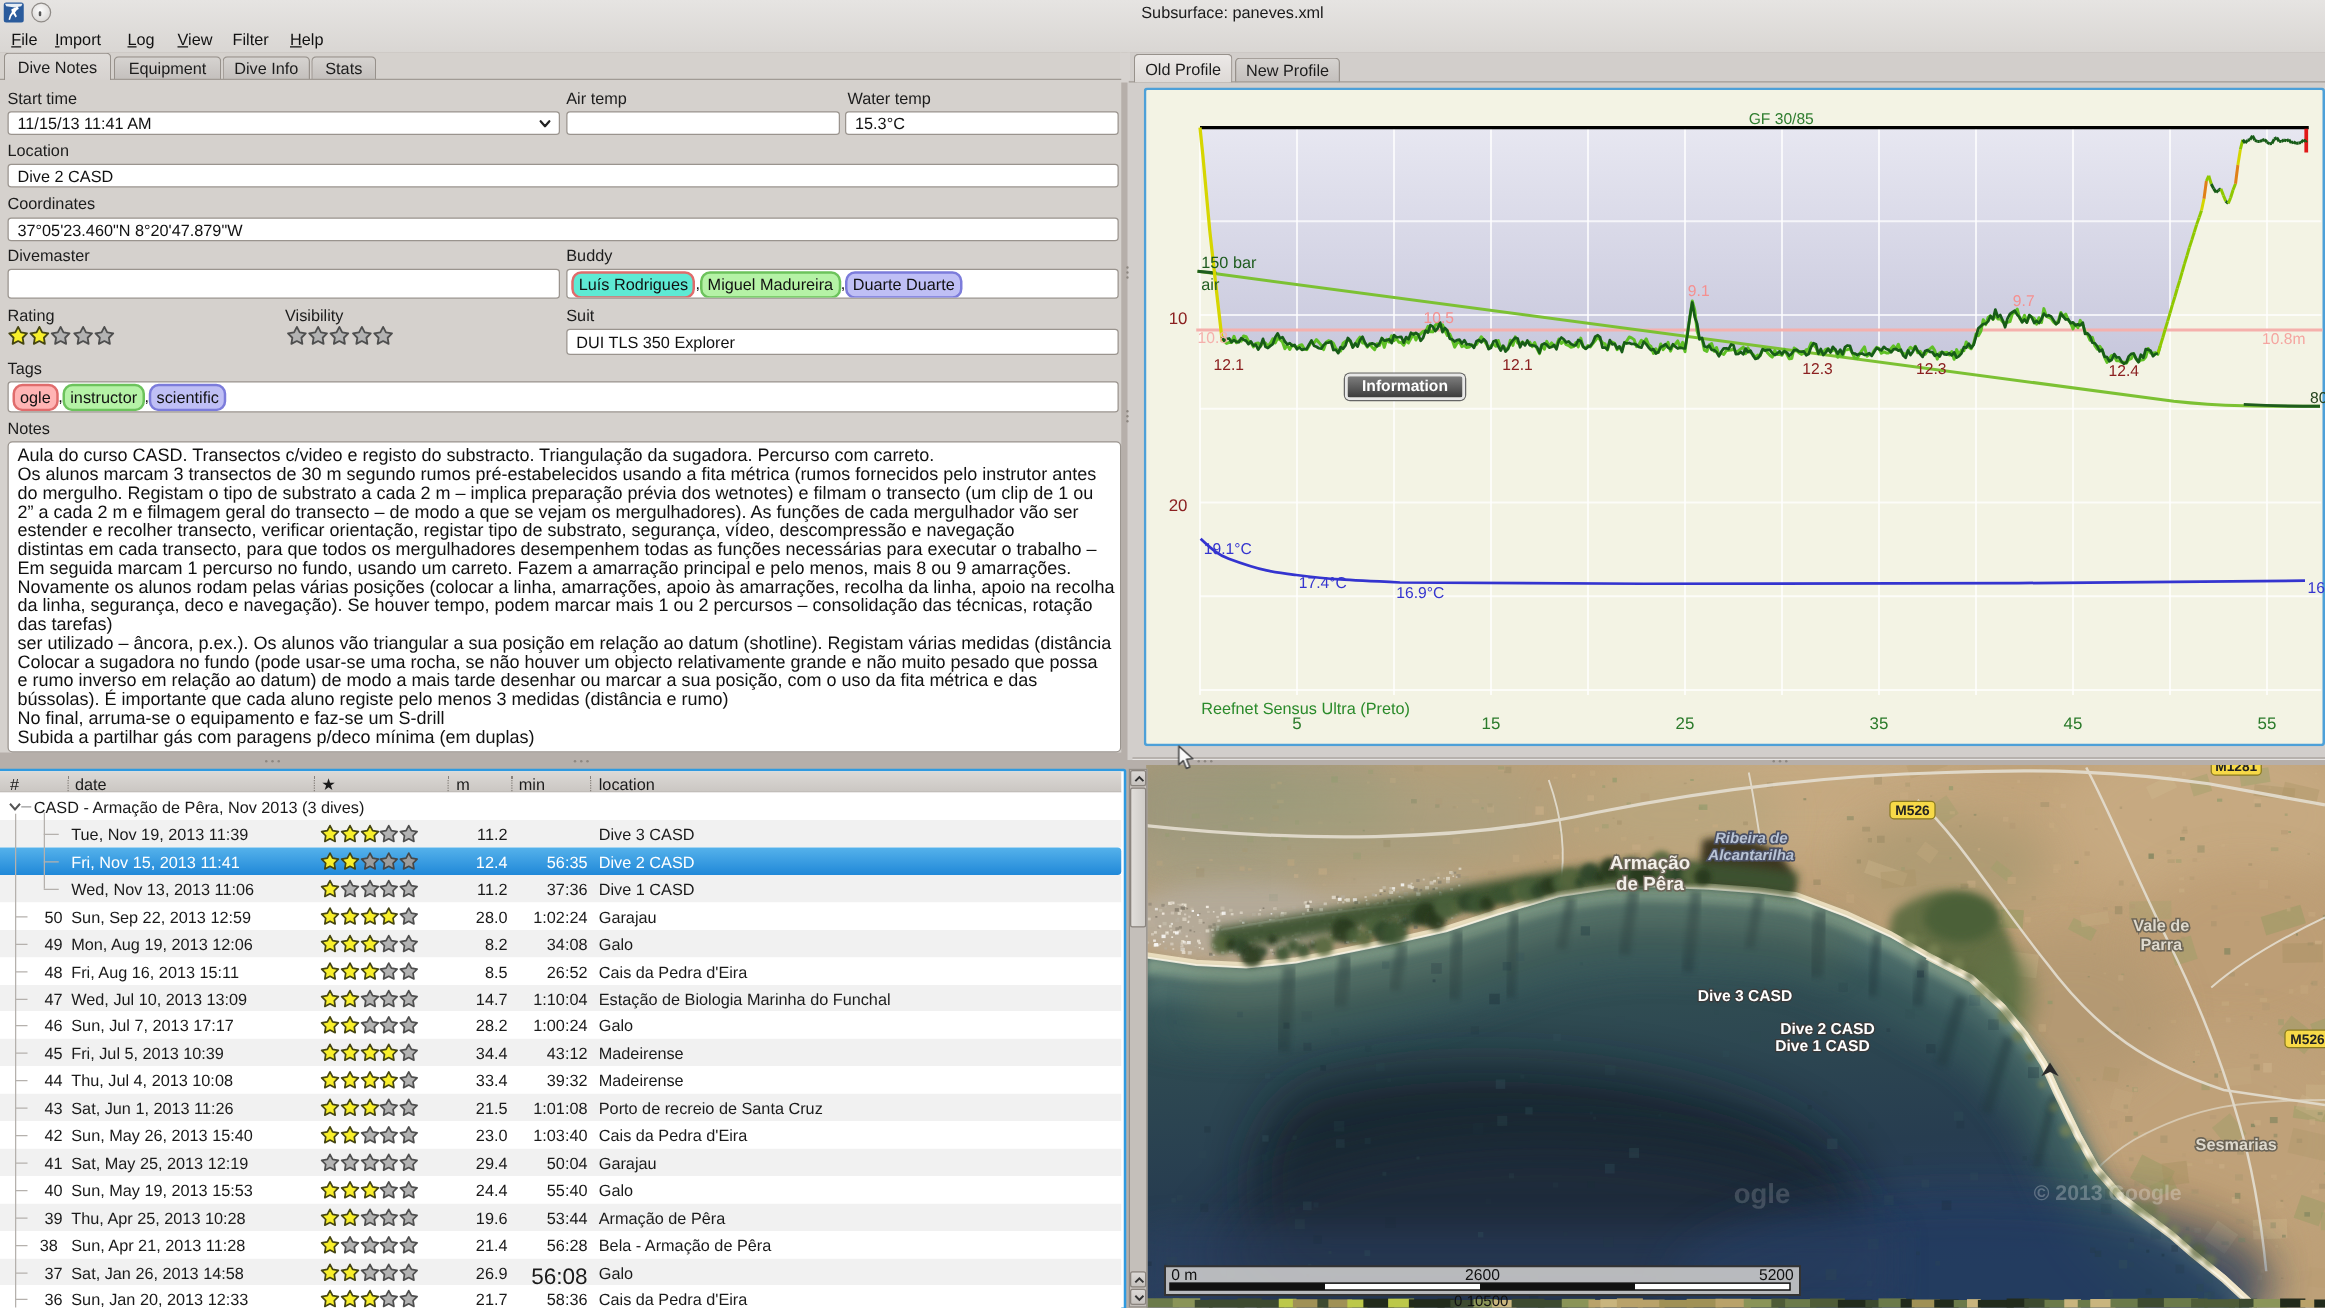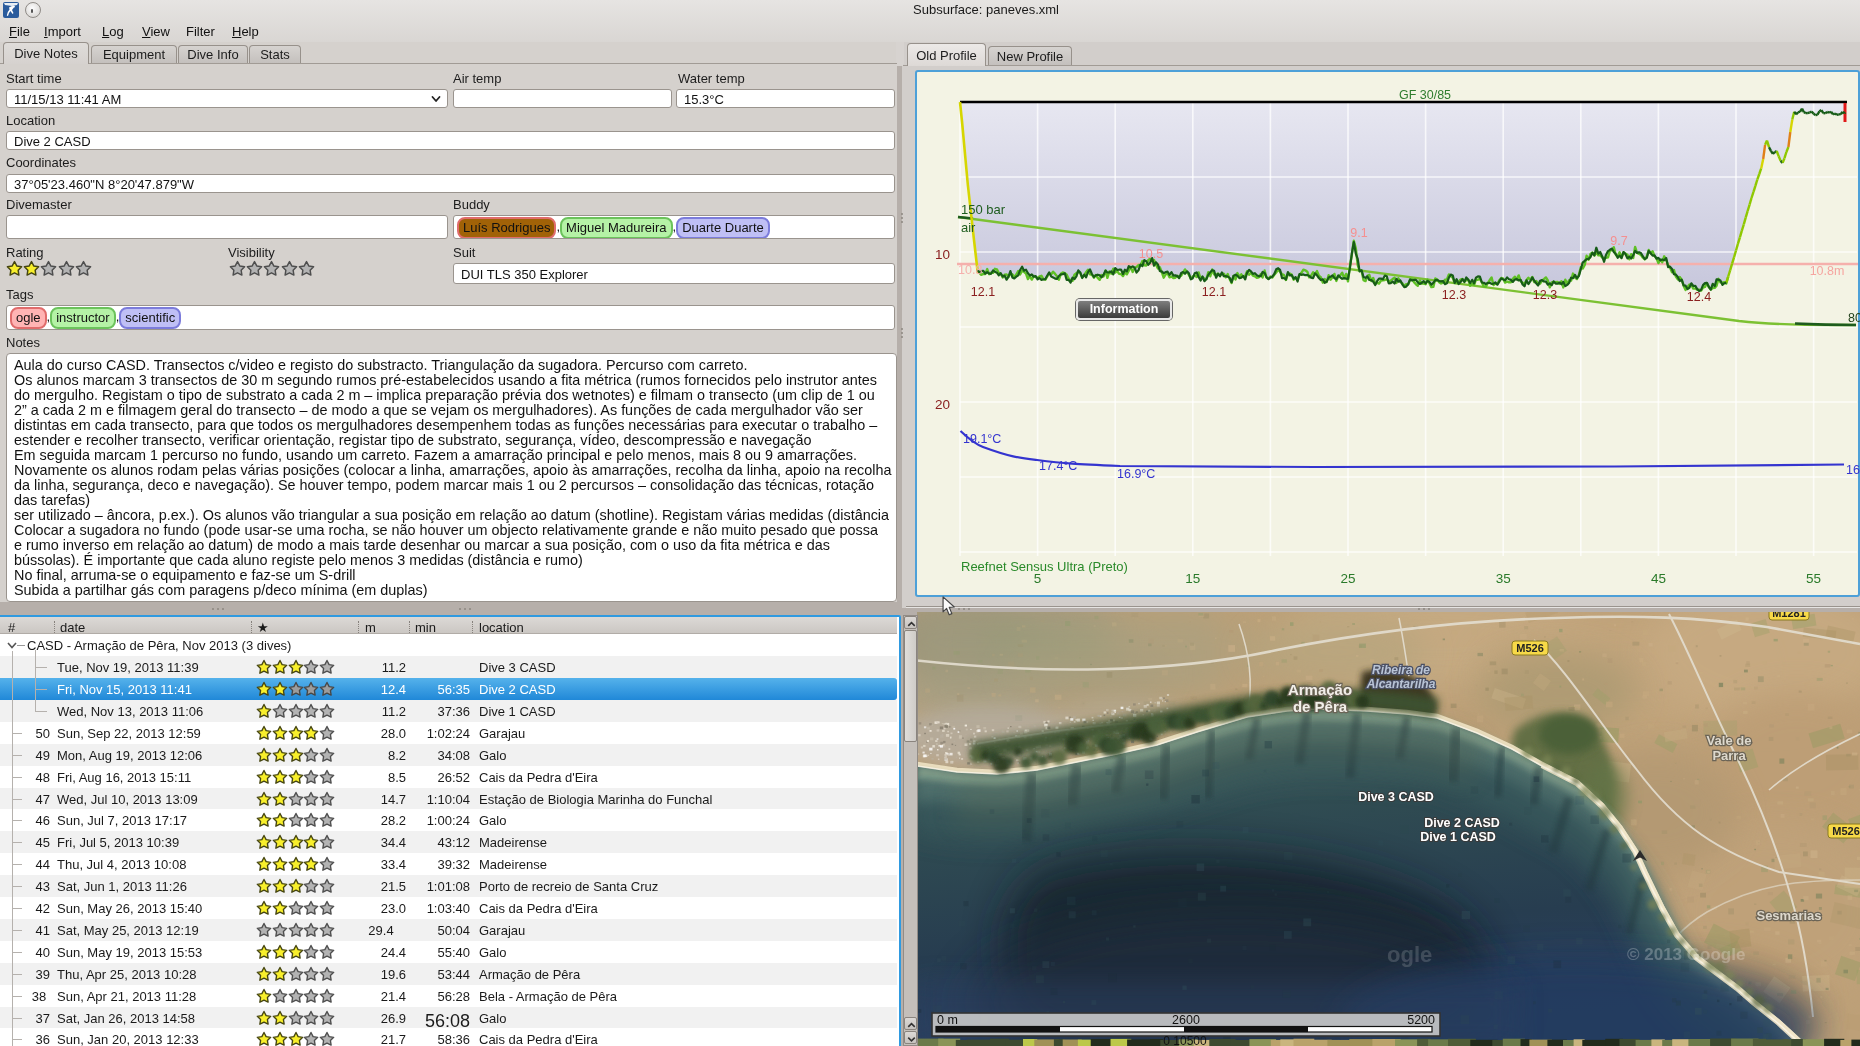--- a/index.html
+++ b/index.html
@@ -65,21 +65,21 @@
 <div class="lbl" style="left:6px;top:155px">Coordinates</div>
 <div class="fld" style="left:6px;top:174px;width:889px;height:19px">
     <span class="v">37°05'23.460"N 8°20'47.879"W</span>
   </div>
 <div class="lbl" style="left:6px;top:197px">Divemaster</div>
 <div class="lbl" style="left:453px;top:197px">Buddy</div>
 <div class="fld" style="left:6px;top:215px;width:442px;height:24px">
     <span class="v"></span>
   </div>
 <div class="fld" style="left:453px;top:215px;width:442px;height:24px">
-    <div style="position:absolute;left:3px;top:1px;white-space:nowrap"><span class="pill" style="background:#a16207;border-color:#e06c6c">Luís Rodrigues</span>,<span class="pill" style="background:#b5f2a6;border-color:#6cc35c">Miguel Madureira</span>,<span class="pill" style="background:#bfbff5;border-color:#7c7cdb">Duarte Duarte</span></div>
+    <div style="position:absolute;left:3px;top:1px;white-space:nowrap"><span class="pill" style="background:#5eead4;border-color:#e06c6c">Luís Rodrigues</span>,<span class="pill" style="background:#b5f2a6;border-color:#6cc35c">Miguel Madureira</span>,<span class="pill" style="background:#bfbff5;border-color:#7c7cdb">Duarte Duarte</span></div>
   </div>
 <div class="lbl" style="left:6px;top:245px">Rating</div>
 <div class="lbl" style="left:228px;top:245px">Visibility</div>
 <div class="lbl" style="left:453px;top:245px">Suit</div>
 <div class="ab" style="left:6.0px;top:260.0px">
     <svg class="star" style="width:17px;height:17px" viewBox="0 0 20 20">
       <path d="M10 1.8 L12.65 6.96 L18.37 7.88 L14.28 11.99 L15.17 17.72 L10 15.1 L4.83 17.72 L5.72 11.99 L1.63 7.88 L7.35 6.96 Z" fill="#f8ef2b" stroke="#454512" stroke-width="1.7" stroke-linejoin="round"></path>
     </svg>
   </div>
 <div class="ab" style="left:23.2px;top:260.0px">
@@ -134,22 +134,22 @@
 <div class="fld" style="left:6px;top:305px;width:889px;height:25px">
     <div style="position:absolute;left:3px;top:1px;white-space:nowrap"><span class="pill" style="background:#ffb4b4;border-color:#e06c6c">ogle</span>,<span class="pill" style="background:#b5f2a6;border-color:#6cc35c">instructor</span>,<span class="pill" style="background:#bfbff5;border-color:#7c7cdb">scientific</span></div>
   </div>
 <div class="lbl" style="left:6px;top:335px">Notes</div>
 <div class="ab" style="left:6px;top:353px;width:891px;height:249px;background:#fff;border:1px solid #9a948e;border-radius:4px;overflow:hidden">
     <div style="position:absolute;left:7px;top:4px;width:885px;font-size:14.4px;line-height:15px;color:#111;white-space:nowrap">
       <div>Aula do curso CASD. Transectos c/video e registo do substracto. Triangulação da sugadora. Percurso com carreto.</div>
       <div>Os alunos marcam 3 transectos de 30 m segundo rumos pré-estabelecidos usando a fita métrica (rumos fornecidos pelo instrutor antes</div>
       <div>do mergulho. Registam o tipo de substrato a cada 2 m – implica preparação prévia dos wetnotes) e filmam o transecto (um clip de 1 ou</div>
       <div>2” a cada 2 m e filmagem geral do transecto – de modo a que se vejam os mergulhadores). As funções de cada mergulhador vão ser</div>
+      <div>estender e recolher transecto, verificar orientação, registar tipo de substrato, segurança, vídeo, descompressão e navegação</div>
       <div>distintas em cada transecto, para que todos os mergulhadores desempenhem todas as funções necessárias para executar o trabalho –</div>
-      <div>estender e recolher transecto, verificar orientação, registar tipo de substrato, segurança, vídeo, descompressão e navegação</div>
       <div>Em seguida marcam 1 percurso no fundo, usando um carreto. Fazem a amarração principal e pelo menos, mais 8 ou 9 amarrações.</div>
       <div>Novamente os alunos rodam pelas várias posições (colocar a linha, amarrações, apoio às amarrações, recolha da linha, apoio na recolha</div>
       <div>da linha, segurança, deco e navegação). Se houver tempo, podem marcar mais 1 ou 2 percursos – consolidação das técnicas, rotação</div>
       <div>das tarefas)</div>
       <div>ser utilizado – âncora, p.ex.). Os alunos vão triangular a sua posição em relação ao datum (shotline). Registam várias medidas (distância</div>
       <div>Colocar a sugadora no fundo (pode usar-se uma rocha, se não houver um objecto relativamente grande e não muito pesado que possa</div>
       <div>e rumo inverso em relação ao datum) de modo a mais tarde desenhar ou marcar a sua posição, com o uso da fita métrica e das</div>
       <div>bússolas). É importante que cada aluno registe pelo menos 3 medidas (distância e rumo)</div>
       <div>No final, arruma-se o equipamento e faz-se um S-drill</div>
       <div>Subida a partilhar gás com paragens p/deco mínima (em duplas)</div>
@@ -1945,21 +1945,21 @@
 <div class="ab" style="left:303.4px;top:921.9px">
     <svg class="star" style="width:16px;height:16px" viewBox="0 0 20 20">
       <path d="M10 1.8 L12.65 6.96 L18.37 7.88 L14.28 11.99 L15.17 17.72 L10 15.1 L4.83 17.72 L5.72 11.99 L1.63 7.88 L7.35 6.96 Z" fill="#b3b3b3" stroke="#4e4e4e" stroke-width="1.7" stroke-linejoin="round"></path>
     </svg>
   </div>
 <div class="ab" style="left:319.2px;top:921.9px">
     <svg class="star" style="width:16px;height:16px" viewBox="0 0 20 20">
       <path d="M10 1.8 L12.65 6.96 L18.37 7.88 L14.28 11.99 L15.17 17.72 L10 15.1 L4.83 17.72 L5.72 11.99 L1.63 7.88 L7.35 6.96 Z" fill="#b3b3b3" stroke="#4e4e4e" stroke-width="1.7" stroke-linejoin="round"></path>
     </svg>
   </div>
-<div class="ab" style="left:356px;top:922.9px;width:50px;text-align:center;font-size:13px;color:#1a1a1a">29.4</div>
+<div class="ab" style="left:356px;top:922.9px;width:50px;text-align:right;font-size:13px;color:#1a1a1a">29.4</div>
 <div class="ab" style="left:400px;top:922.9px;width:70px;text-align:right;font-size:13px;color:#1a1a1a">50:04</div>
 <div class="ab" style="left:479px;top:922.9px;font-size:13px;color:#1a1a1a;white-space:nowrap">Garajau</div>
 <div class="ab" style="left:0;top:940.8px;width:897px;height:21.9px;background:#ffffff"></div>
 <div class="ab" style="left:28px;top:944.8px;width:22px;text-align:right;font-size:13px;color:#1a1a1a">40</div>
 <div class="ab" style="left:57px;top:944.8px;font-size:13px;color:#1a1a1a;white-space:nowrap">Sun, May 19, 2013 15:53</div>
 <div class="ab" style="left:256.0px;top:943.8px">
     <svg class="star" style="width:16px;height:16px" viewBox="0 0 20 20">
       <path d="M10 1.8 L12.65 6.96 L18.37 7.88 L14.28 11.99 L15.17 17.72 L10 15.1 L4.83 17.72 L5.72 11.99 L1.63 7.88 L7.35 6.96 Z" fill="#f8ef2b" stroke="#454512" stroke-width="1.7" stroke-linejoin="round"></path>
     </svg>
   </div>

